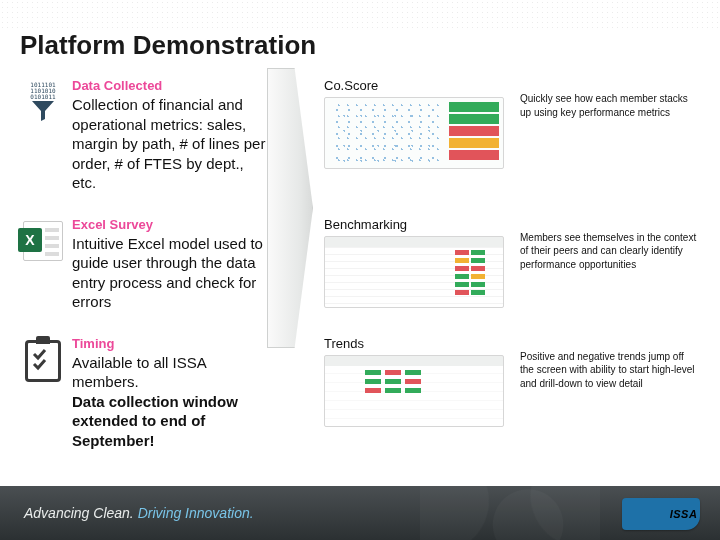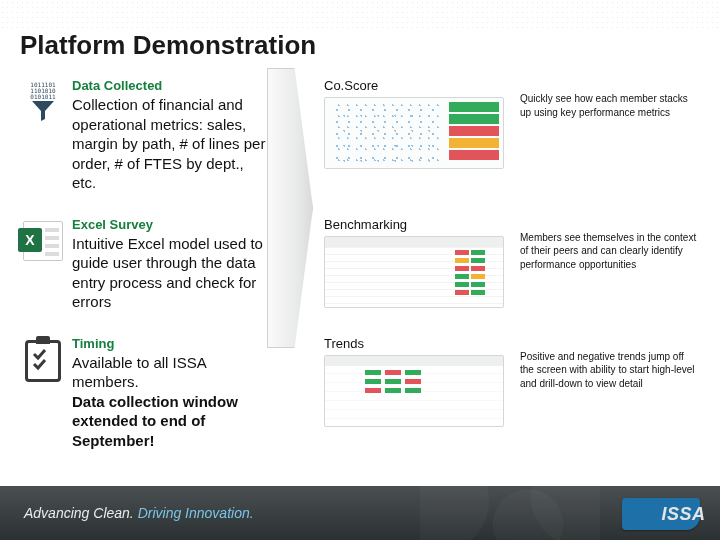--- a/index.html
+++ b/index.html
@@ -32,21 +32,21 @@
     position: absolute;
     top: 78px;
     left: 20px;
     right: 12px;
     display: grid;
     grid-template-columns: 46px 200px 40px 190px 180px;
     column-gap: 6px;
     row-gap: 24px;
   }
   .icon-cell { display: flex; align-items: flex-start; justify-content: center; padding-top: 4px; }
-  .left-heading { font-weight: bold; font-size: 13px; color: #15803d; margin-bottom: 2px; }
+  .left-heading { font-weight: bold; font-size: 13px; color: #ec4899; margin-bottom: 2px; }
   .left-body { font-size: 15px; color: #111; line-height: 1.3; }
   .left-body.bold { font-weight: bold; }
   .mid-heading { font-weight: normal; font-size: 13px; color: #111; margin-bottom: 4px; }
   .right-body { font-size: 10px; color: #111; line-height: 1.35; padding-top: 14px; }
   .thumb {
     width: 180px;
     height: 72px;
     border: 1px solid #d6d6d6;
     background: #fbfdfc;
     border-radius: 2px;
@@ -174,24 +174,24 @@
   }
   .issa-badge {
     position: absolute;
     right: 20px; bottom: 10px;
     width: 78px; height: 32px;
     background: #1e71a8;
     border-radius: 4px 4px 14px 4px;
     display: flex;
     align-items: center;
     justify-content: center;
-    color: #e5e5e5;
+    color: #000000;
     font-weight: bold;
     font-style: italic;
-    font-size: 18px;
+    font-size: 11px;
     letter-spacing: 0.5px;
     box-shadow: 0 1px 2px rgba(0,0,0,0.3);
     padding-left: 45px;
   }
   
   .funnel-icon {
     width: 40px; height: 46px;
     display: flex; flex-direction: column; align-items: center;
     font-family: monospace;
     font-size: 6px;

